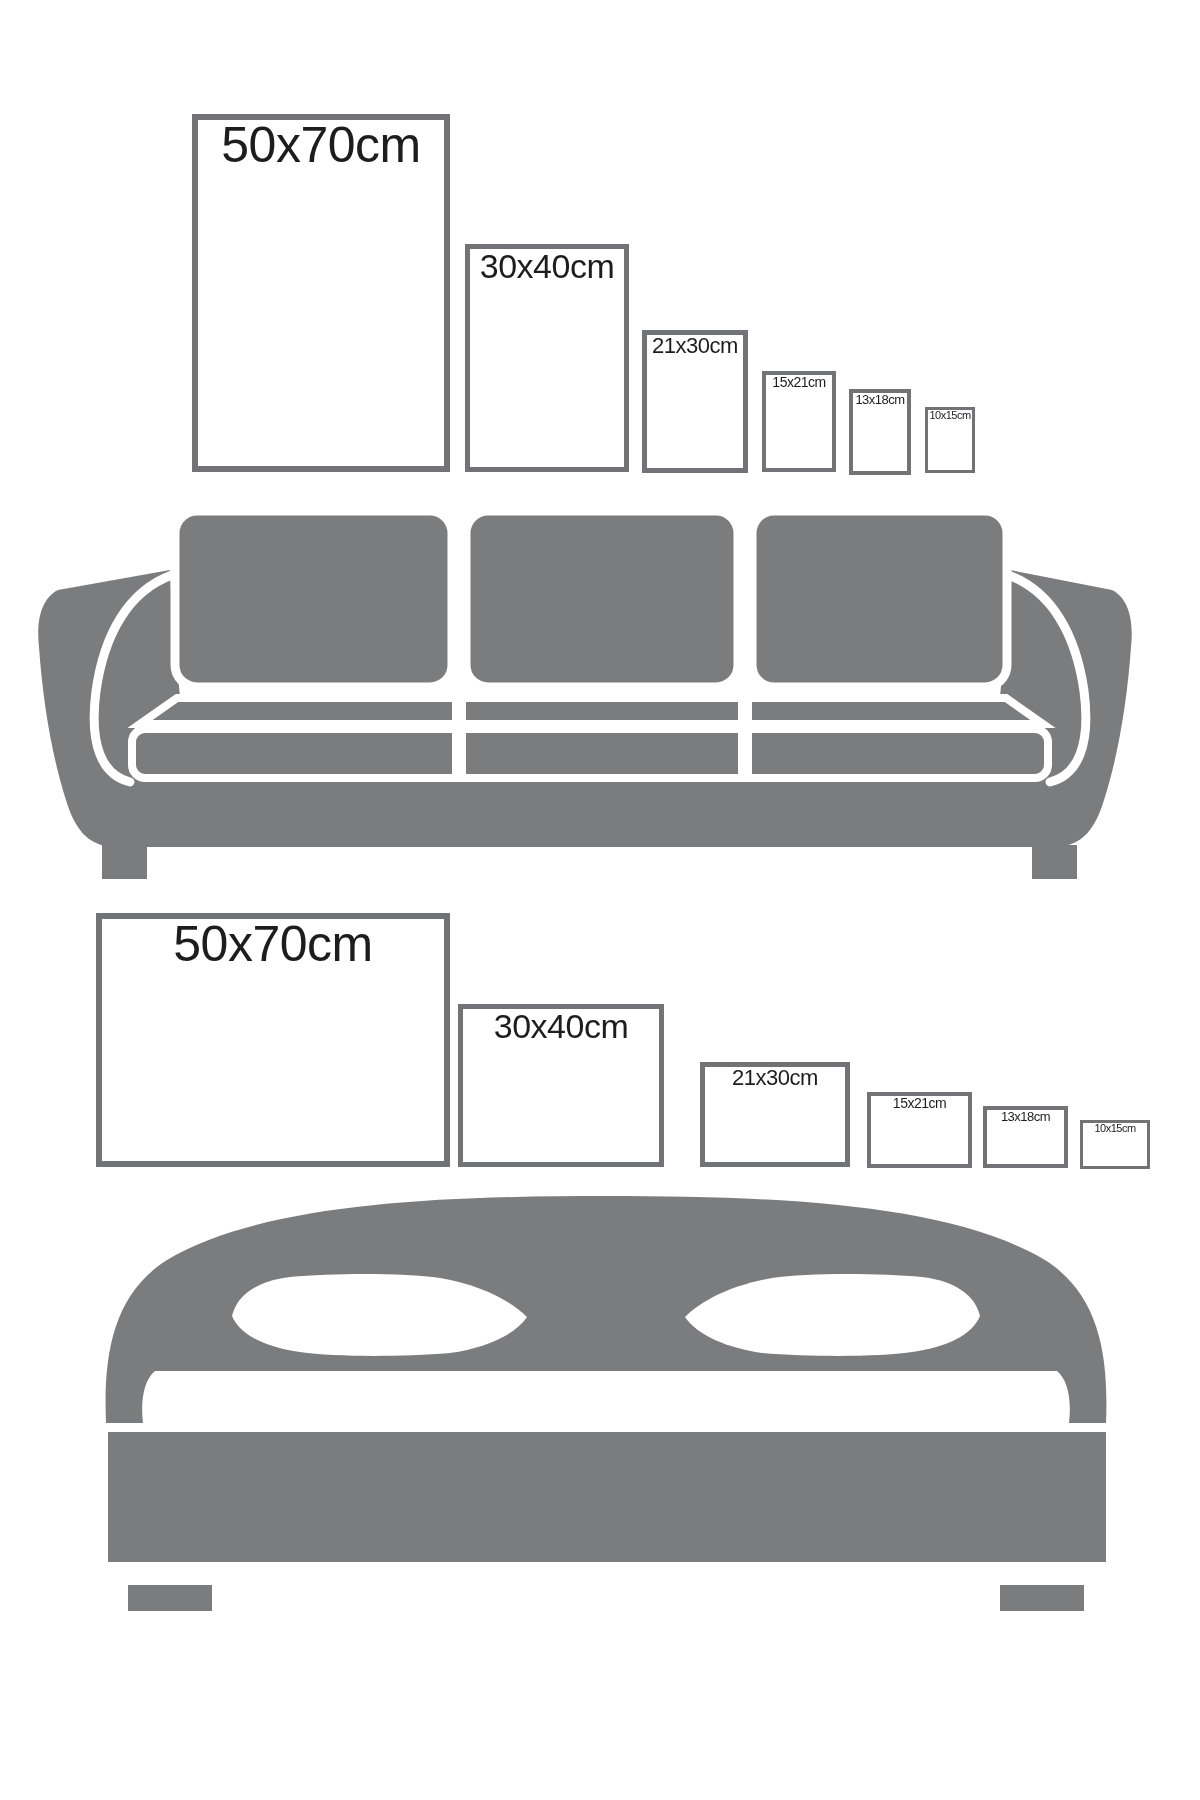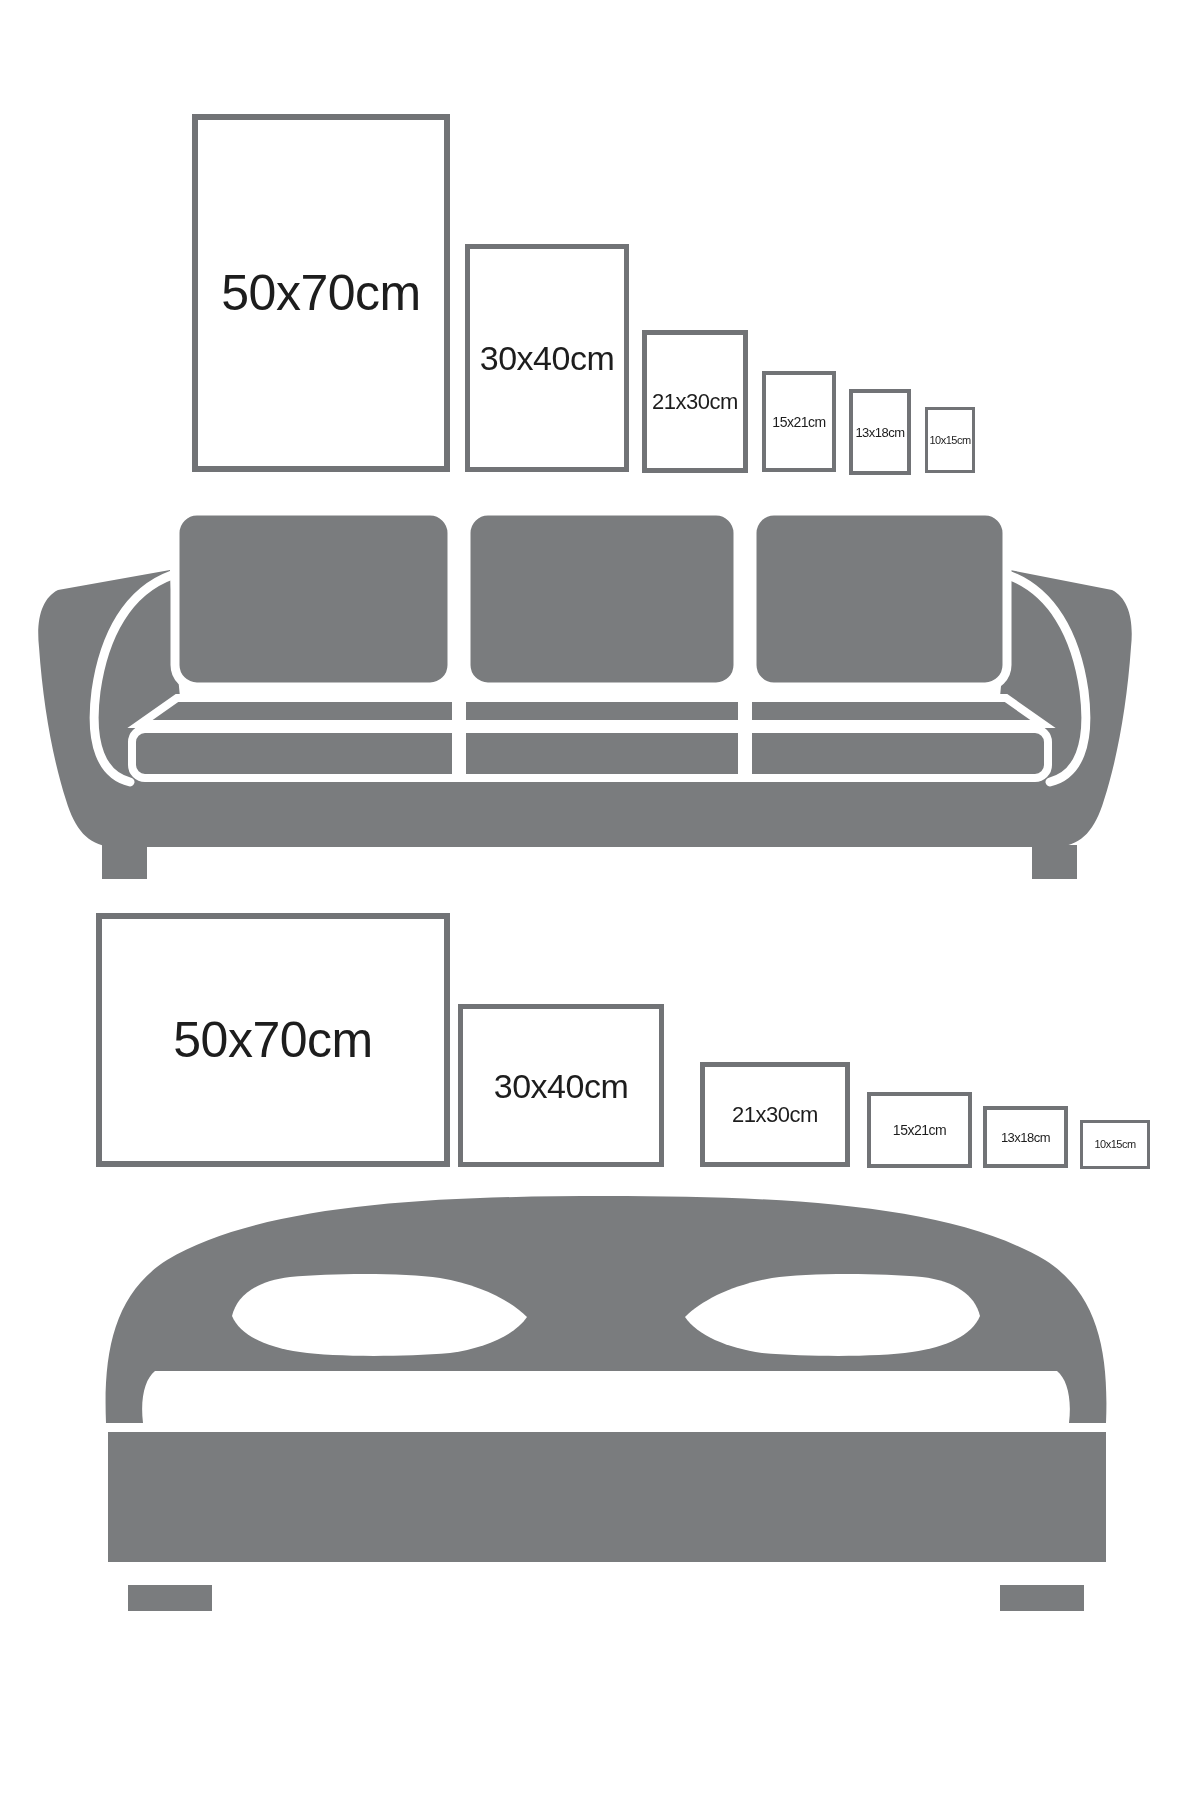--- a/index.html
+++ b/index.html
@@ -10,21 +10,21 @@
     overflow:hidden;
     font-family:"Liberation Sans", sans-serif;
   }
   .section{position:absolute;left:0;top:0;width:100%;height:100%;pointer-events:none;}
   .frame{
     position:absolute;
     box-sizing:border-box;
     background:var(--frame-fill,#ffffff);
     border-style:solid;
     border-color:var(--frame-border,#717376);
-    display:flex;align-items:center;justify-content:center;
+    display:flex;align-items:flex-start;justify-content:center;
     color:var(--label-text,#1d1d1d);
     line-height:1;
     white-space:nowrap;
     letter-spacing:-0.5px;
   }
   .frame span{display:block;}
   svg.furniture{position:absolute;display:block;}
   .furn-fill{fill:var(--furniture,#7a7c7e);}
   .furn-stroked{fill:var(--furniture,#7a7c7e);stroke:#ffffff;}
   .white-line{fill:none;stroke:#ffffff;stroke-linecap:round;}

